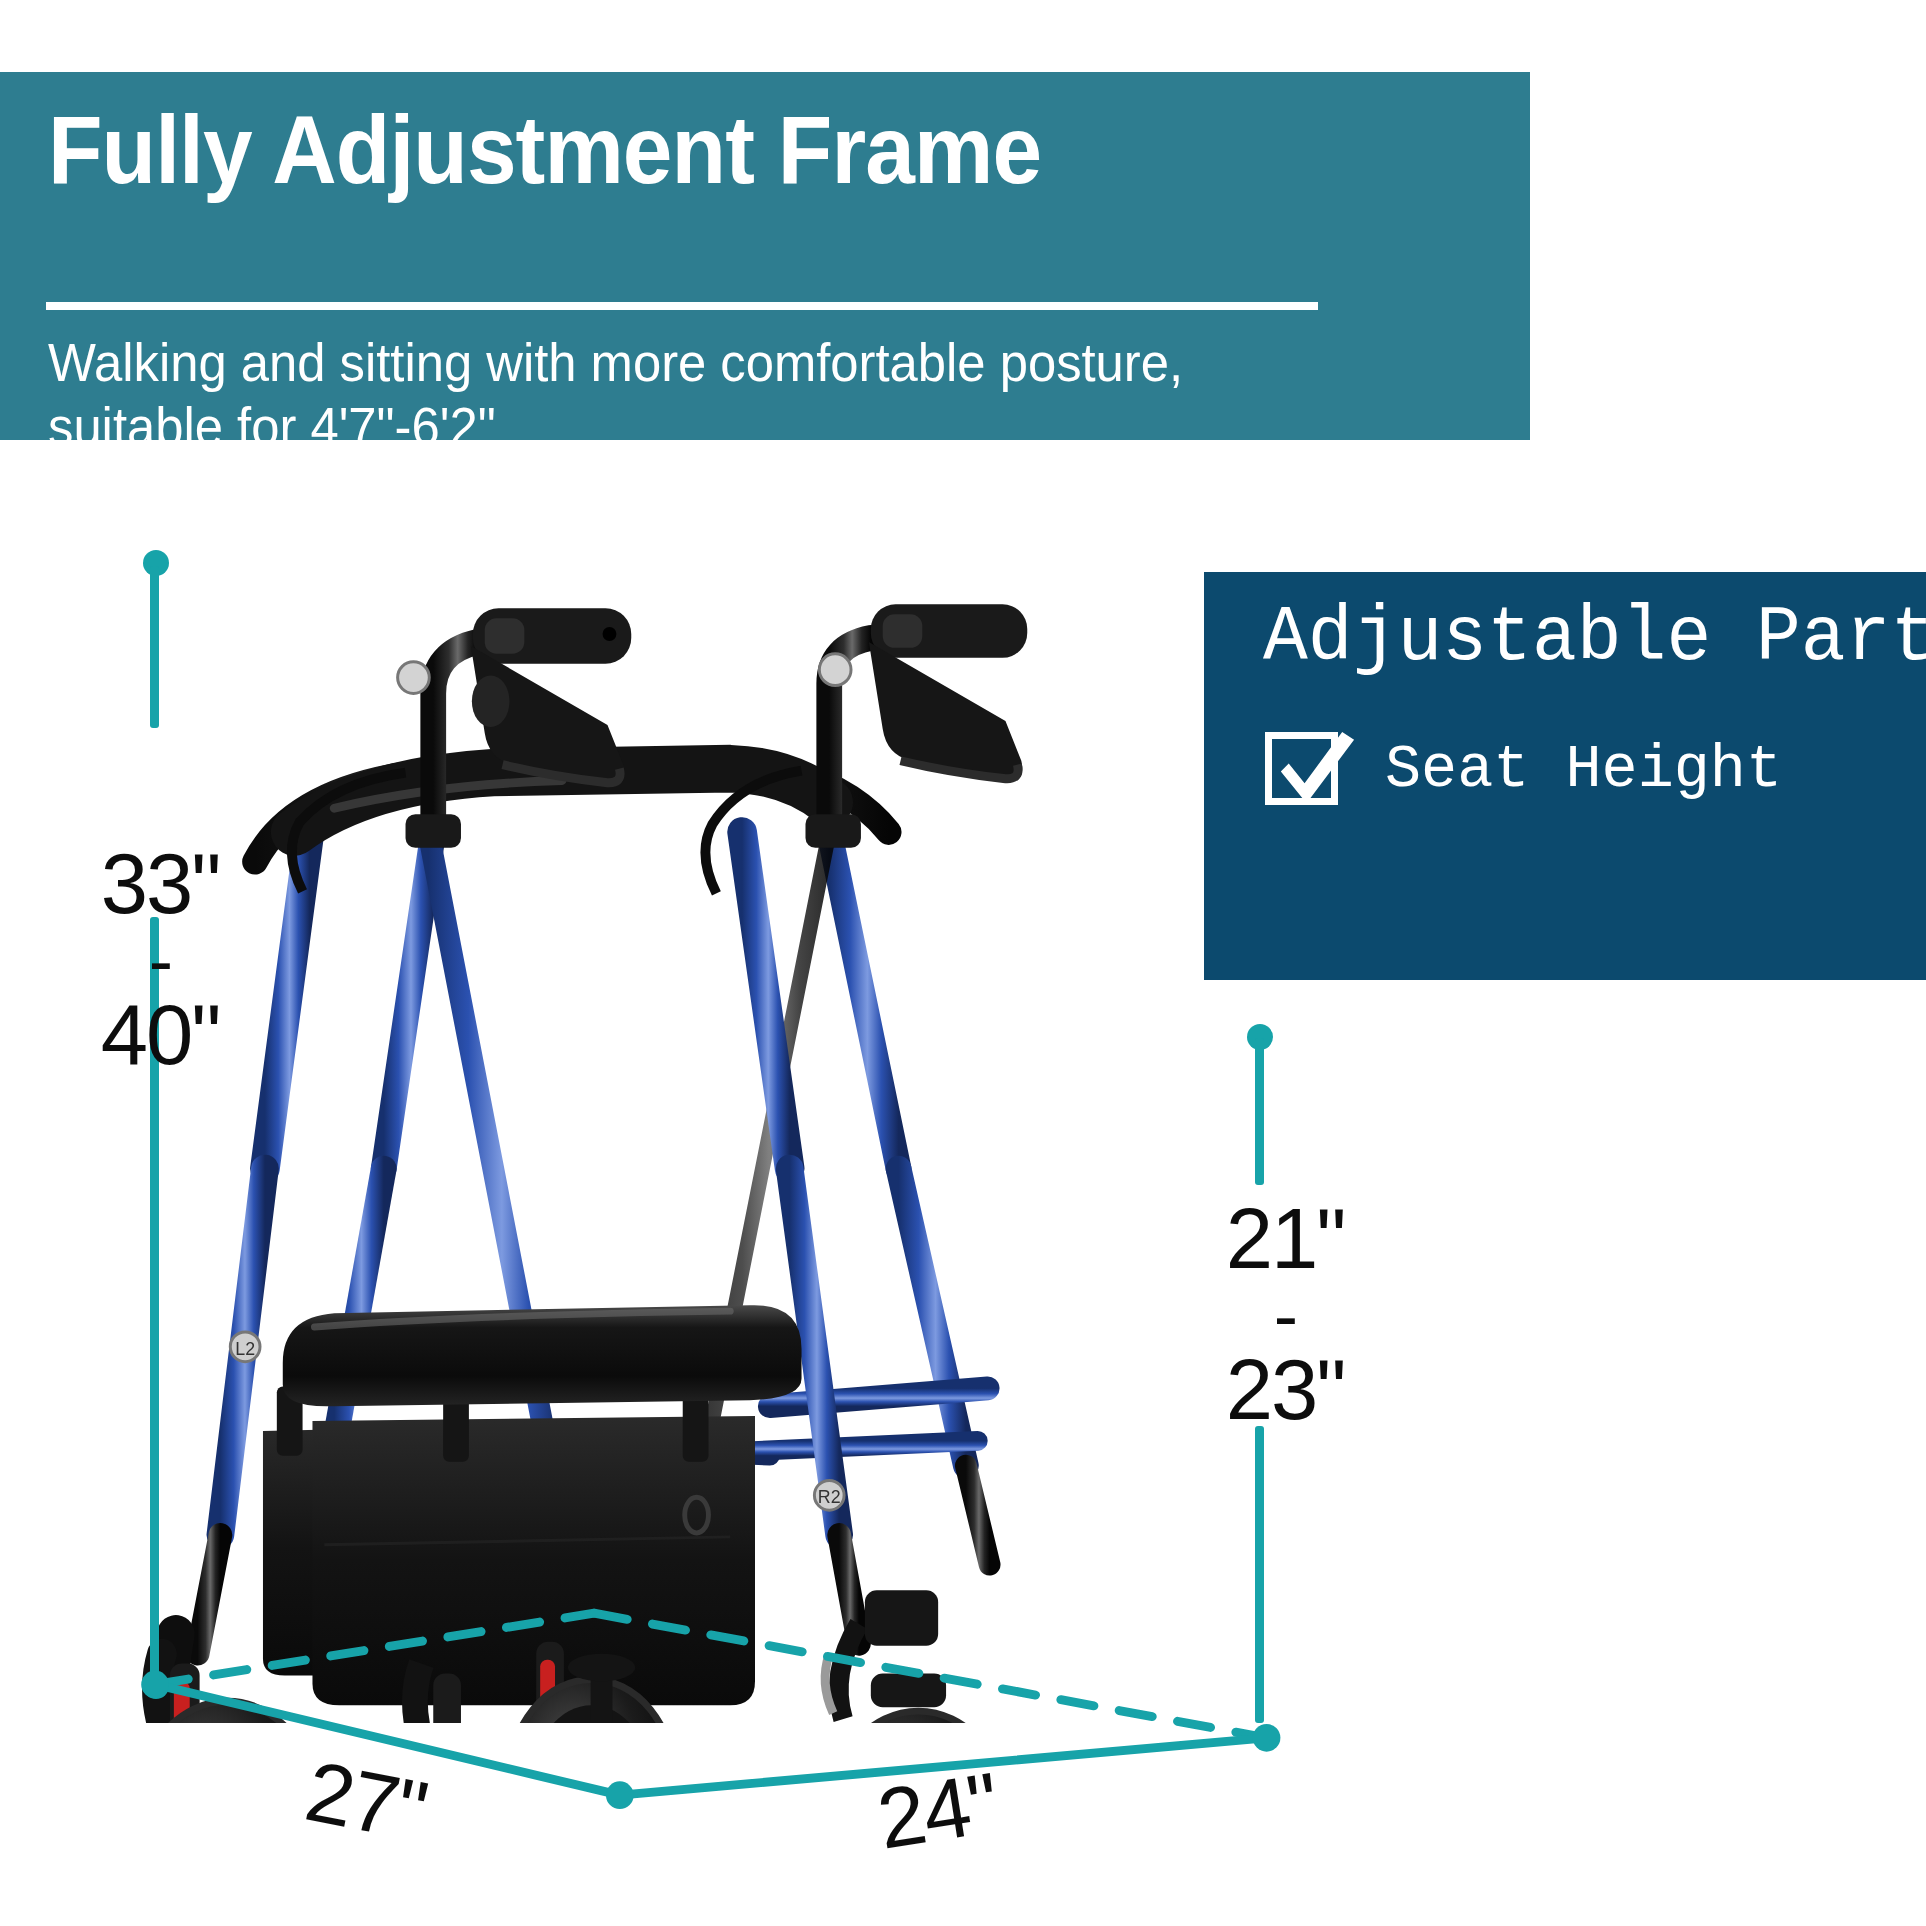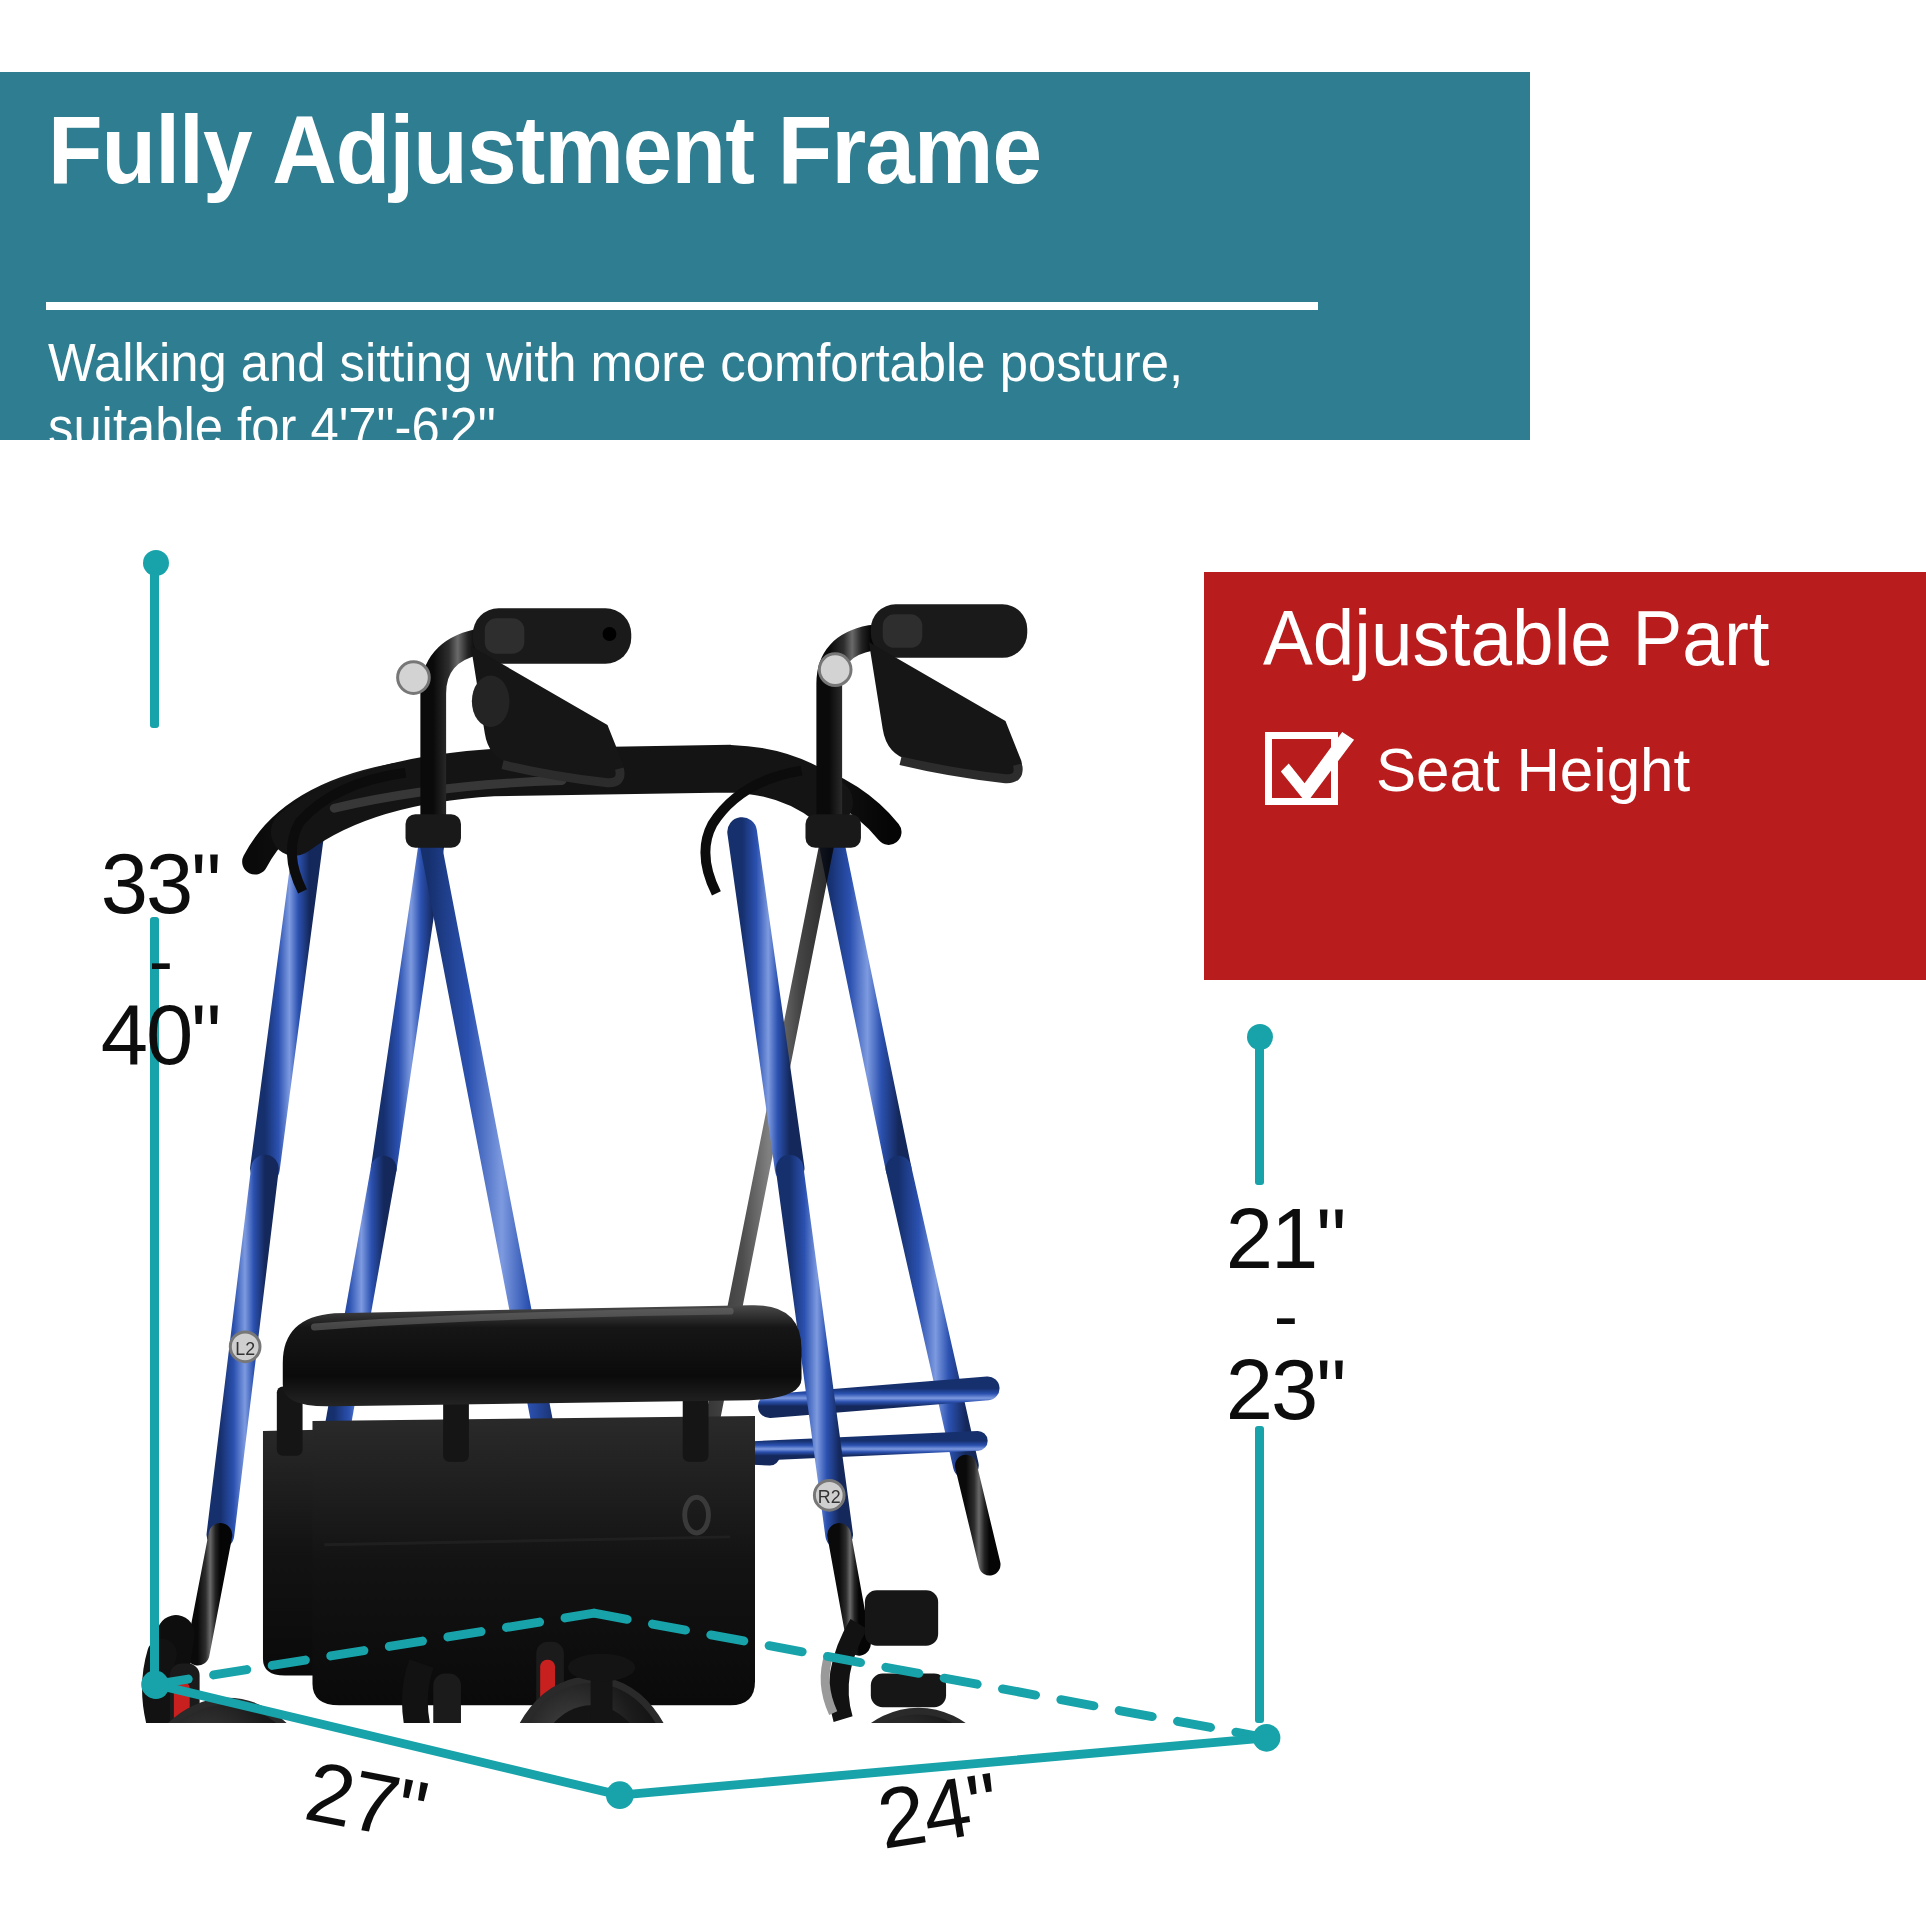--- a/index.html
+++ b/index.html
@@ -30,29 +30,30 @@
   }
   .banner-sub{
     position:absolute;left:48px;top:259px;width:1406px;
     font-size:54px;line-height:1.18;font-weight:400;color:#ffffff;
     transform:scaleX(0.94);transform-origin:left top;
   }
 
   
   .adj-panel{
     position:absolute;left:1204px;top:572px;width:723px;height:408px;
-    background:#b91c1c;
+    background:#0c4a6e;
+    font-family:Liberation Mono, monospace;
   }
   .adj-title{
     position:absolute;left:59px;top:28px;
     font-size:77px;line-height:1;font-weight:400;color:#ffffff;
     transform:scaleX(0.97);transform-origin:left top;white-space:nowrap;
   }
   .adj-row{
-    position:absolute;left:61px;display:flex;align-items:center;gap:28px;
+    position:absolute;left:61px;display:flex;align-items:center;gap:37px;
   }
   .adj-row.r1{top:156px;}
   .adj-row.r2{top:271px;}
   .cbx{
     width:83px;height:83px;flex:0 0 83px;position:relative;
   }
   .cbx .box{
     position:absolute;left:0;top:4px;width:73px;height:73px;
     border:7px solid #ffffff;box-sizing:border-box;
   }

